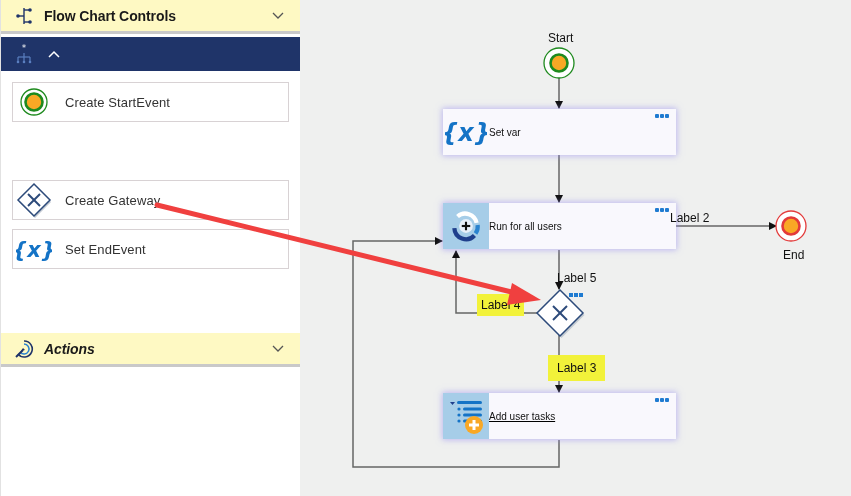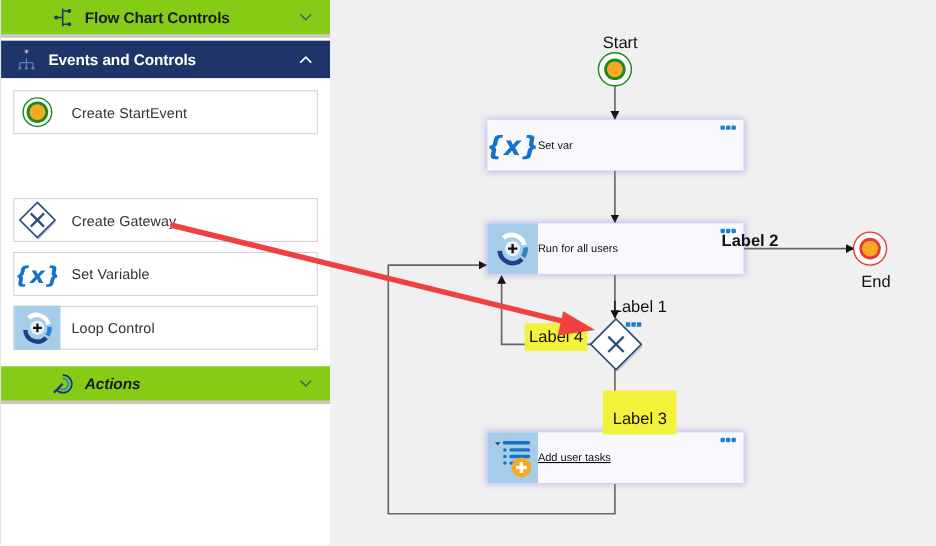--- a/index.html
+++ b/index.html
@@ -11,21 +11,21 @@
   
   .sidebar {
     position: absolute; left: 0; top: 0; width: 299px; height: 496px;
     background: #ffffff; border-left: 1px solid #e2e2e2;
   }
   .acc-header {
     position: absolute; left: 0; width: 299px; height: 34px;
     display: flex; align-items: center; box-sizing: border-box;
     cursor: pointer;
   }
-  .acc-header.collapsed { background: #84cc16; border-bottom: 3px solid #c9c9c9; padding-left: 33px; }
+  .acc-header.collapsed { background: #fef9c3; border-bottom: 3px solid #c9c9c9; }
   .acc-header.expanded { background: #1f3469; }
   .acc-header .hicon { width: 22px; height: 22px; margin-left: 12px; margin-right: 9px; display: flex; align-items: center; justify-content: center; }
   .acc-header .htitle { font-size: 14px; font-weight: bold; color: #1a1a1a; flex: 1; letter-spacing: -0.1px; }
   .acc-header.expanded .htitle { color: #ffffff; }
   .acc-header .chev { width: 20px; margin-right: 12px; display: flex; justify-content: center; }
 
   .palette-item {
     position: absolute; left: 11px; width: 277px; height: 40px;
     background: #fff; border: 1px solid #d8d2d4; box-sizing: border-box;
     display: flex; align-items: center; cursor: grab;
@@ -41,21 +41,21 @@
     background: #f9f8fd; box-sizing: border-box;
     box-shadow: 0 0 6px 1px rgba(150,140,240,0.55);
     display: flex; align-items: center; cursor: pointer;
   }
   .node .nicon { width: 46px; height: 46px; display: flex; align-items: center; justify-content: center; flex: none; }
   .node .nicon.shaded { background: #a6cde8; }
   .node .nlabel { flex: 1; font-size: 10px; color: #111; margin-right: 20px; }
   .node .more { position: absolute; right: 7px; top: 5px; display: flex; gap: 1px; cursor: pointer; }
   .node .more span { width: 4px; height: 4px; background: #1f7bd1; border-radius: 1px; display: block; }
 
-  .edge-label { position: absolute; font-size: 15px; color: #111; }
+  .edge-label { position: absolute; font-size: 12px; color: #111; }
   .edge-label.hl { background: #f2f23a; padding: 4px 6px; }
 
   svg.overlay { position: absolute; left: 0; top: 0; }
 </style>
 </head>
 <body>
 
 <div class="sidebar">
 
   <div class="acc-header collapsed" style="top:0;">
@@ -85,21 +85,20 @@
         <line x1="9" y1="9" x2="9" y2="13" stroke="#5a7fc0" stroke-width="1.2"></line>
         <line x1="3" y1="13" x2="15" y2="13" stroke="#5a7fc0" stroke-width="1.2"></line>
         <line x1="3" y1="13" x2="3" y2="17" stroke="#5a7fc0" stroke-width="1.2"></line>
         <line x1="9" y1="13" x2="9" y2="17" stroke="#5a7fc0" stroke-width="1.2"></line>
         <line x1="15" y1="13" x2="15" y2="17" stroke="#5a7fc0" stroke-width="1.2"></line>
         <circle cx="3" cy="18" r="1.3" fill="#5a7fc0"></circle>
         <circle cx="9" cy="18" r="1.3" fill="#5a7fc0"></circle>
         <circle cx="15" cy="18" r="1.3" fill="#5a7fc0"></circle>
       </svg>
     </span>
-    <span class="htitle">Events and Controls</span>
     <span class="chev">
       <svg width="12" height="8" viewBox="0 0 12 8">
           <polyline points="1,7 6,2 11,7" fill="none" stroke="#ffffff" stroke-width="1.5"></polyline>
         </svg>
     </span>
   </div>
 
   <div class="palette-item" style="top:82px;">
     <span class="picon">
       <svg width="30" height="30" viewBox="0 0 30 30">
@@ -122,36 +121,23 @@
     </span>
     <span class="plabel">Create Gateway</span>
   </div>
 
   <div class="palette-item" style="top:229px;">
     <span class="picon">
       <svg width="36" height="30" viewBox="0 0 36 30">
         <text x="18" y="23" font-size="21" font-weight="bold" font-style="italic" fill="#1473c6" text-anchor="middle" font-family="DejaVu Sans, sans-serif">{x}</text>
       </svg>
     </span>
-    <span class="plabel">Set Variable</span>
-  </div>
-
-  <div class="palette-item" style="top:278px;">
-    <span class="picon shaded">
-      <svg width="34" height="34" viewBox="0 0 34 34">
-        <path d="M6,19 A11,11 0 0 0 25,26" fill="none" stroke="#1f3f8c" stroke-width="4"></path>
-        <path d="M27,14 A11,11 0 0 0 9,8" fill="none" stroke="#ffffff" stroke-width="4"></path>
-        <path d="M26,24 A11,11 0 0 0 28,16" fill="none" stroke="#2a83cf" stroke-width="4"></path>
-        <circle cx="17" cy="17" r="6.5" fill="#e8f0fa"></circle>
-        <line x1="17" y1="13" x2="17" y2="21" stroke="#111" stroke-width="2"></line>
-        <line x1="13" y1="17" x2="21" y2="17" stroke="#111" stroke-width="2"></line>
-      </svg>
-    </span>
-    <span class="plabel">Loop Control</span>
-  </div>
+    <span class="plabel">Set EndEvent</span>
+  </div>
+
 
   <div class="acc-header collapsed" style="top:333px;font-style:italic;">
     <span class="hicon">
       <svg width="20" height="20" viewBox="0 0 20 20">
         <path d="M10,2 A8,8 0 1 1 4,15" fill="none" stroke="#1f3469" stroke-width="1.6"></path>
         <path d="M10,5 A5,5 0 1 1 6,13" fill="none" stroke="#2a83cf" stroke-width="1.6"></path>
         <line x1="2" y1="18" x2="9" y2="11" stroke="#1f3469" stroke-width="2"></line>
         <polygon points="9,9 11,11 7,12" fill="#1f3469"></polygon>
       </svg>
     </span>
@@ -263,23 +249,23 @@
     </svg>
   </span>
   <span class="nlabel">Add user tasks</span>
   <span class="more">
       <span></span>
       <span></span>
       <span></span>
     </span>
 </div>
 
-<div class="edge-label" style="left:557px; top:271px;">Label 1</div>
-<div class="edge-label" style="left:656px; top:211px;font-weight:bold;">Label 2</div>
-<div class="edge-label hl" style="left:548px; top:355px; padding:17px 9px 6px 9px;">Label 3</div>
+<div class="edge-label" style="left:557px; top:271px;">Label 5</div>
+<div class="edge-label" style="left:670px; top:211px;">Label 2</div>
+<div class="edge-label hl" style="left:548px; top:355px; padding:6px 9px 6px 9px;">Label 3</div>
 <div class="edge-label hl" style="left:477px; top:294px; padding:4px 4px;">Label 4</div>
 
 <svg class="overlay" width="851" height="496" viewBox="0 0 851 496" style="pointer-events:none;">
   <g>
     <line x1="157" y1="205" x2="528" y2="296" stroke="#f0403f" stroke-width="5" stroke-linecap="round"></line>
     <polygon points="541,300 512,283 507,305" fill="#f0403f"></polygon>
   </g>
 </svg>
 
 </body></html>

